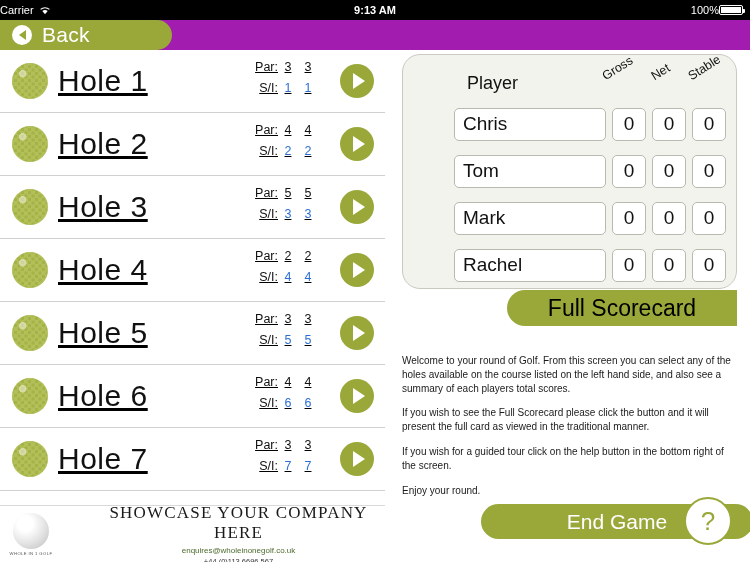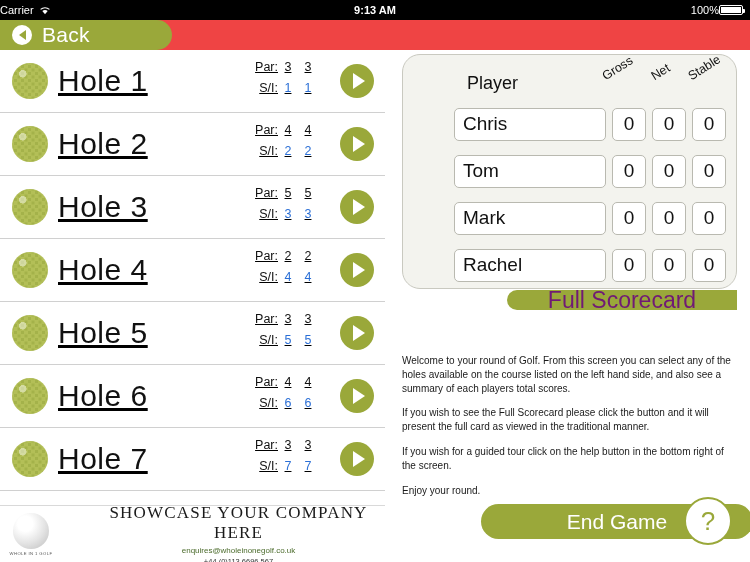--- a/index.html
+++ b/index.html
@@ -29,21 +29,21 @@
   }
   .battery::after {
     content: ""; position: absolute; right: -3px; top: 3px;
     width: 2px; height: 4px; background: #fff; border-radius: 0 1px 1px 0;
   }
   .battery i { position: absolute; left: 1px; top: 1px; bottom: 1px; right: 1px; background: #fff; display: block; }
 
   
   .backbar {
     position: absolute; top: 20px; left: 0; width: 750px; height: 30px;
-    background: #ef4444;
+    background: #a21caf;
   }
   .back-btn {
     position: absolute; left: 0; top: 0;
     width: 172px; height: 30px;
     background: #9aa83a;
     border-radius: 0 16px 16px 0;
     display: flex; align-items: center; gap: 10px;
     padding-left: 12px;
     cursor: pointer;
   }
@@ -155,24 +155,24 @@
     display: flex; align-items: center; padding-left: 8px;
     font-size: 19px; color: #111; margin-left: 41px;
   }
   .num-box {
     width: 34px; height: 33px; background: #fff; border: 1px solid #b9b9b0; border-radius: 5px;
     margin-left: 6px; display: flex; align-items: center; justify-content: center;
     font-size: 19px; color: #111;
   }
 
   .full-sc-btn {
-    position: absolute; left: 117px; top: 240px; width: 230px; height: 20px;
+    position: absolute; left: 117px; top: 240px; width: 230px; height: 36px;
     background: #9aa83a; border-radius: 18px 0 0 18px;
     display: flex; align-items: center; justify-content: center;
-    color: #701a75; font-size: 23px; cursor: pointer;
+    color: #000000; font-size: 23px; cursor: pointer;
   }
 
   .blurb { position: absolute; left: 12px; top: 304px; width: 330px; font-size: 10px; color: #1a1a1a; line-height: 1.38; }
   .blurb p { margin-bottom: 11px; }
 
   .end-btn {
     position: absolute; left: 91px; top: 454px; width: 272px; height: 35px;
     background: #9aa83a; border-radius: 18px;
     display: flex; align-items: center; justify-content: center;
     color: #fff; font-size: 21px; cursor: pointer;

